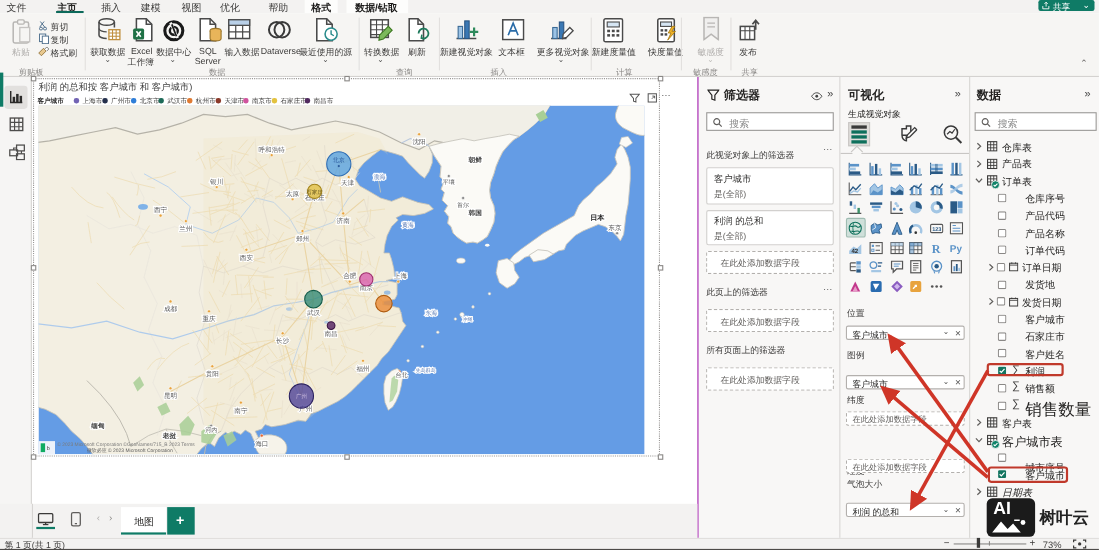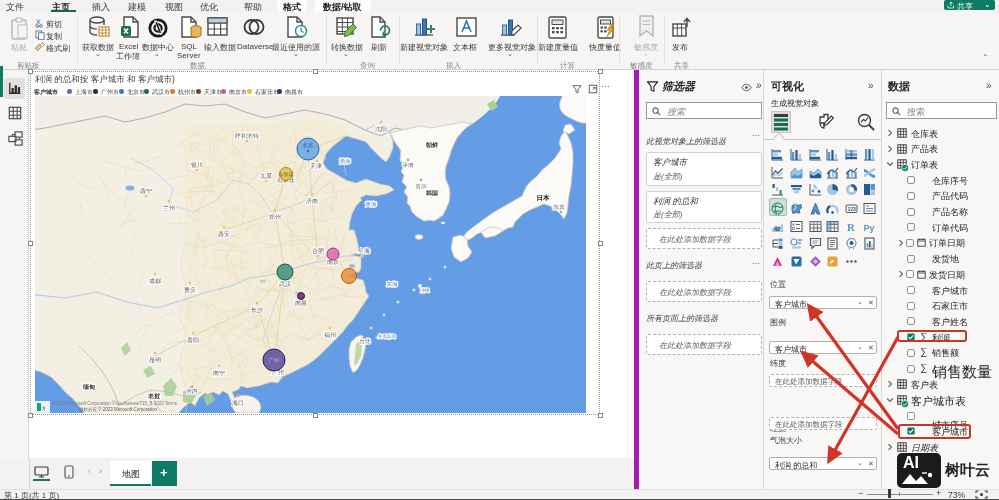--- a/index.html
+++ b/index.html
@@ -727,21 +727,21 @@
       <div class="abs" style="left:283px;top:-1px;width:5px;height:5px;background:#fff;border:1px solid #8a8886;"></div>
       <div class="abs" style="left:568px;top:-1px;width:5px;height:5px;background:#fff;border:1px solid #8a8886;"></div>
       <div class="abs" style="left:-2px;top:171px;width:5px;height:5px;background:#fff;border:1px solid #8a8886;"></div>
       <div class="abs" style="left:568px;top:171px;width:5px;height:5px;background:#fff;border:1px solid #8a8886;"></div>
       <div class="abs" style="left:-2px;top:343px;width:5px;height:5px;background:#fff;border:1px solid #8a8886;"></div>
       <div class="abs" style="left:283px;top:343px;width:5px;height:5px;background:#fff;border:1px solid #8a8886;"></div>
       <div class="abs" style="left:568px;top:343px;width:5px;height:5px;background:#fff;border:1px solid #8a8886;"></div>
     </div>
   </div>
 
-  <div class="abs" id="filters" style="left:634px;top:70px;width:129px;height:419px;background:#f8f7f6;border-left:5px solid #a21caf;font-style:italic;">
+  <div class="abs" id="filters" style="left:634px;top:70px;width:129px;height:419px;background:#f8f7f6;border-left:1px solid #a21caf;">
     <svg class="abs" style="left:8px;top:11px" width="11" height="11" viewBox="0 0 12 12">
         <path d="M0.5 1 L11.5 1 L7.5 6 L7.5 11 L4.5 9.8 L4.5 6 Z" fill="none" stroke="#252423" stroke-width="1.2"></path>
       </svg>
     <div class="txt" style="left:23px;top:9px;font-size:11px;font-weight:bold;color:#252423;">筛选器</div>
     <svg class="abs" style="left:102px;top:13px" width="11" height="9" viewBox="0 0 14 10">
         <path d="M1 5 C3 2 5 1 7 1 C9 1 11 2 13 5 C11 8 9 9 7 9 C5 9 3 8 1 5 Z" fill="none" stroke="#444" stroke-width="1.1"></path>
         <circle cx="7" cy="5" r="1.6" fill="#444"></circle>
       </svg>
     <div class="txt" style="left:117px;top:10px;font-size:10px;color:#444;">»</div>
     <div class="abs" style="left:7px;top:32px;width:116px;height:17px;background:#fff;border:1px solid #9a9896;">

